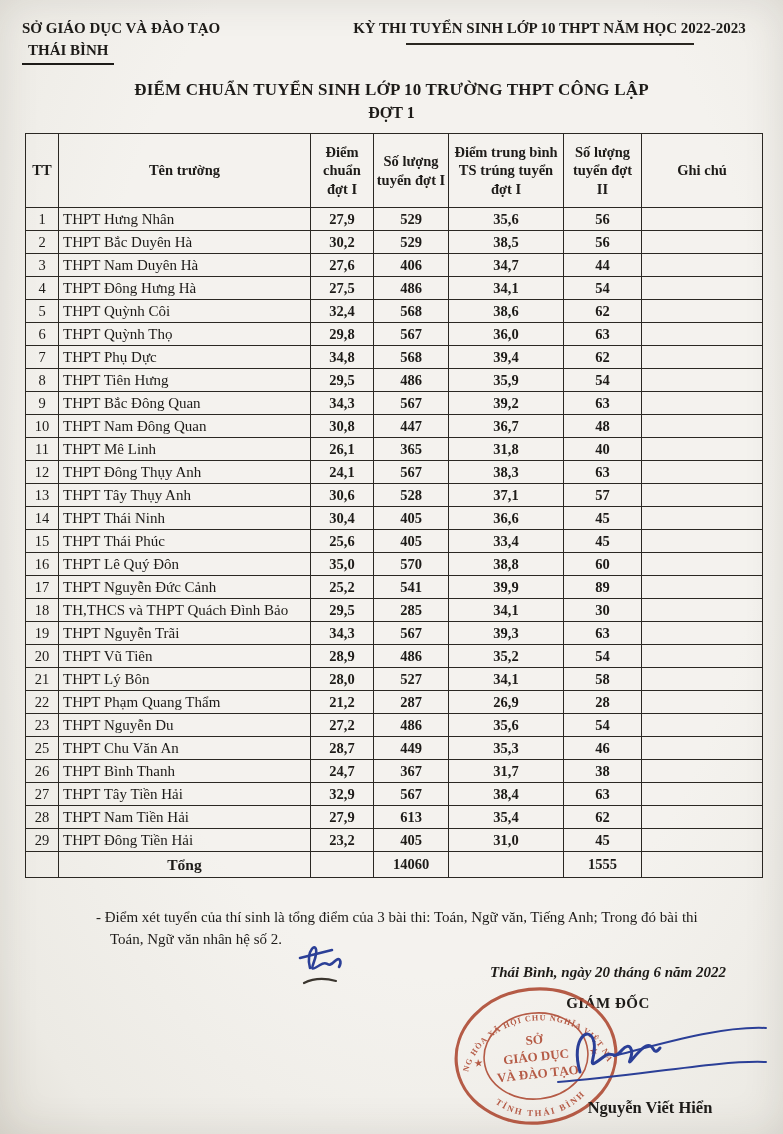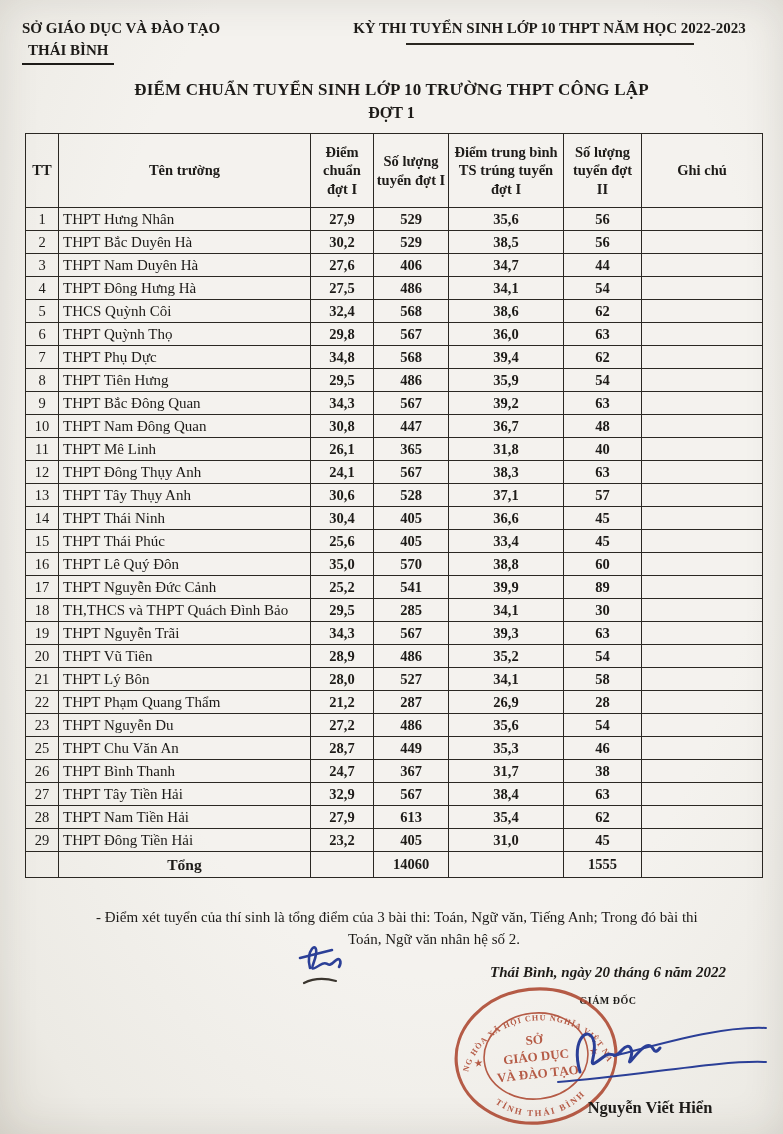--- a/index.html
+++ b/index.html
@@ -31,24 +31,24 @@
   table.score th { height:74px; font-size:14.5px; font-weight:bold; text-align:center; line-height:1.25; white-space:normal; padding:0 2px; }
   table.score td { height:23px; padding:0 4px; }
   td.c-tt { text-align:center; font-size:14.5px; }
   td.c-name { text-align:left; padding-left:6px;margin-left:8px; }
   td.c-num { text-align:center; font-weight:bold; font-size:14.5px; }
   tr.total-row td { height:26px; font-weight:bold; }
   tr.total-row td.c-name { text-align:center; font-size:15.5px; }
   
   .notes { position:absolute; left:28px; top:906px; width:730px; font-size:15px; line-height:1.48; }
   .notes .l2 { padding-left:68px; }
-  .notes .l3 { padding-left:82px;text-align:center; }
+  .notes .l3 { padding-left:82px; }
   
   .sign-date { position:absolute; left:448px; top:964px; width:320px; text-align:center; font-style:italic; font-weight:bold; font-size:15px; }
-  .sign-role { position:absolute; left:448px; top:995px; width:320px; text-align:center; font-weight:bold; font-size:10px; letter-spacing:.5px; }
+  .sign-role { position:absolute; left:448px; top:995px; width:320px; text-align:center; font-weight:bold; font-size:15px; letter-spacing:.5px; }
   .sign-name { position:absolute; left:535px; top:1098px; width:230px; text-align:center; font-weight:bold; font-size:16.5px; }
   .stamp { position:absolute; left:452px; top:986px; width:168px; height:140px; transform:rotate(-6deg); opacity:.88; }
   .sig-blue { position:absolute; left:518px; top:1014px; width:250px; height:78px; }
   .init-blue { position:absolute; left:296px; top:938px; width:62px; height:52px; }
 </style>
 </head>
 <body>
 
 <div class="page">
 
@@ -117,21 +117,21 @@
           <td class="c-tt">4</td>
           <td class="c-name">THPT Đông Hưng Hà</td>
           <td class="c-num">27,5</td>
           <td class="c-num">486</td>
           <td class="c-num">34,1</td>
           <td class="c-num">54</td>
           <td class="c-note"></td>
         </tr>
         <tr>
           <td class="c-tt">5</td>
-          <td class="c-name">THCS Quỳnh Côi</td>
+          <td class="c-name">THPT Quỳnh Côi</td>
           <td class="c-num">32,4</td>
           <td class="c-num">568</td>
           <td class="c-num">38,6</td>
           <td class="c-num">62</td>
           <td class="c-note"></td>
         </tr>
         <tr>
           <td class="c-tt">6</td>
           <td class="c-name">THPT Quỳnh Thọ</td>
           <td class="c-num">29,8</td>

